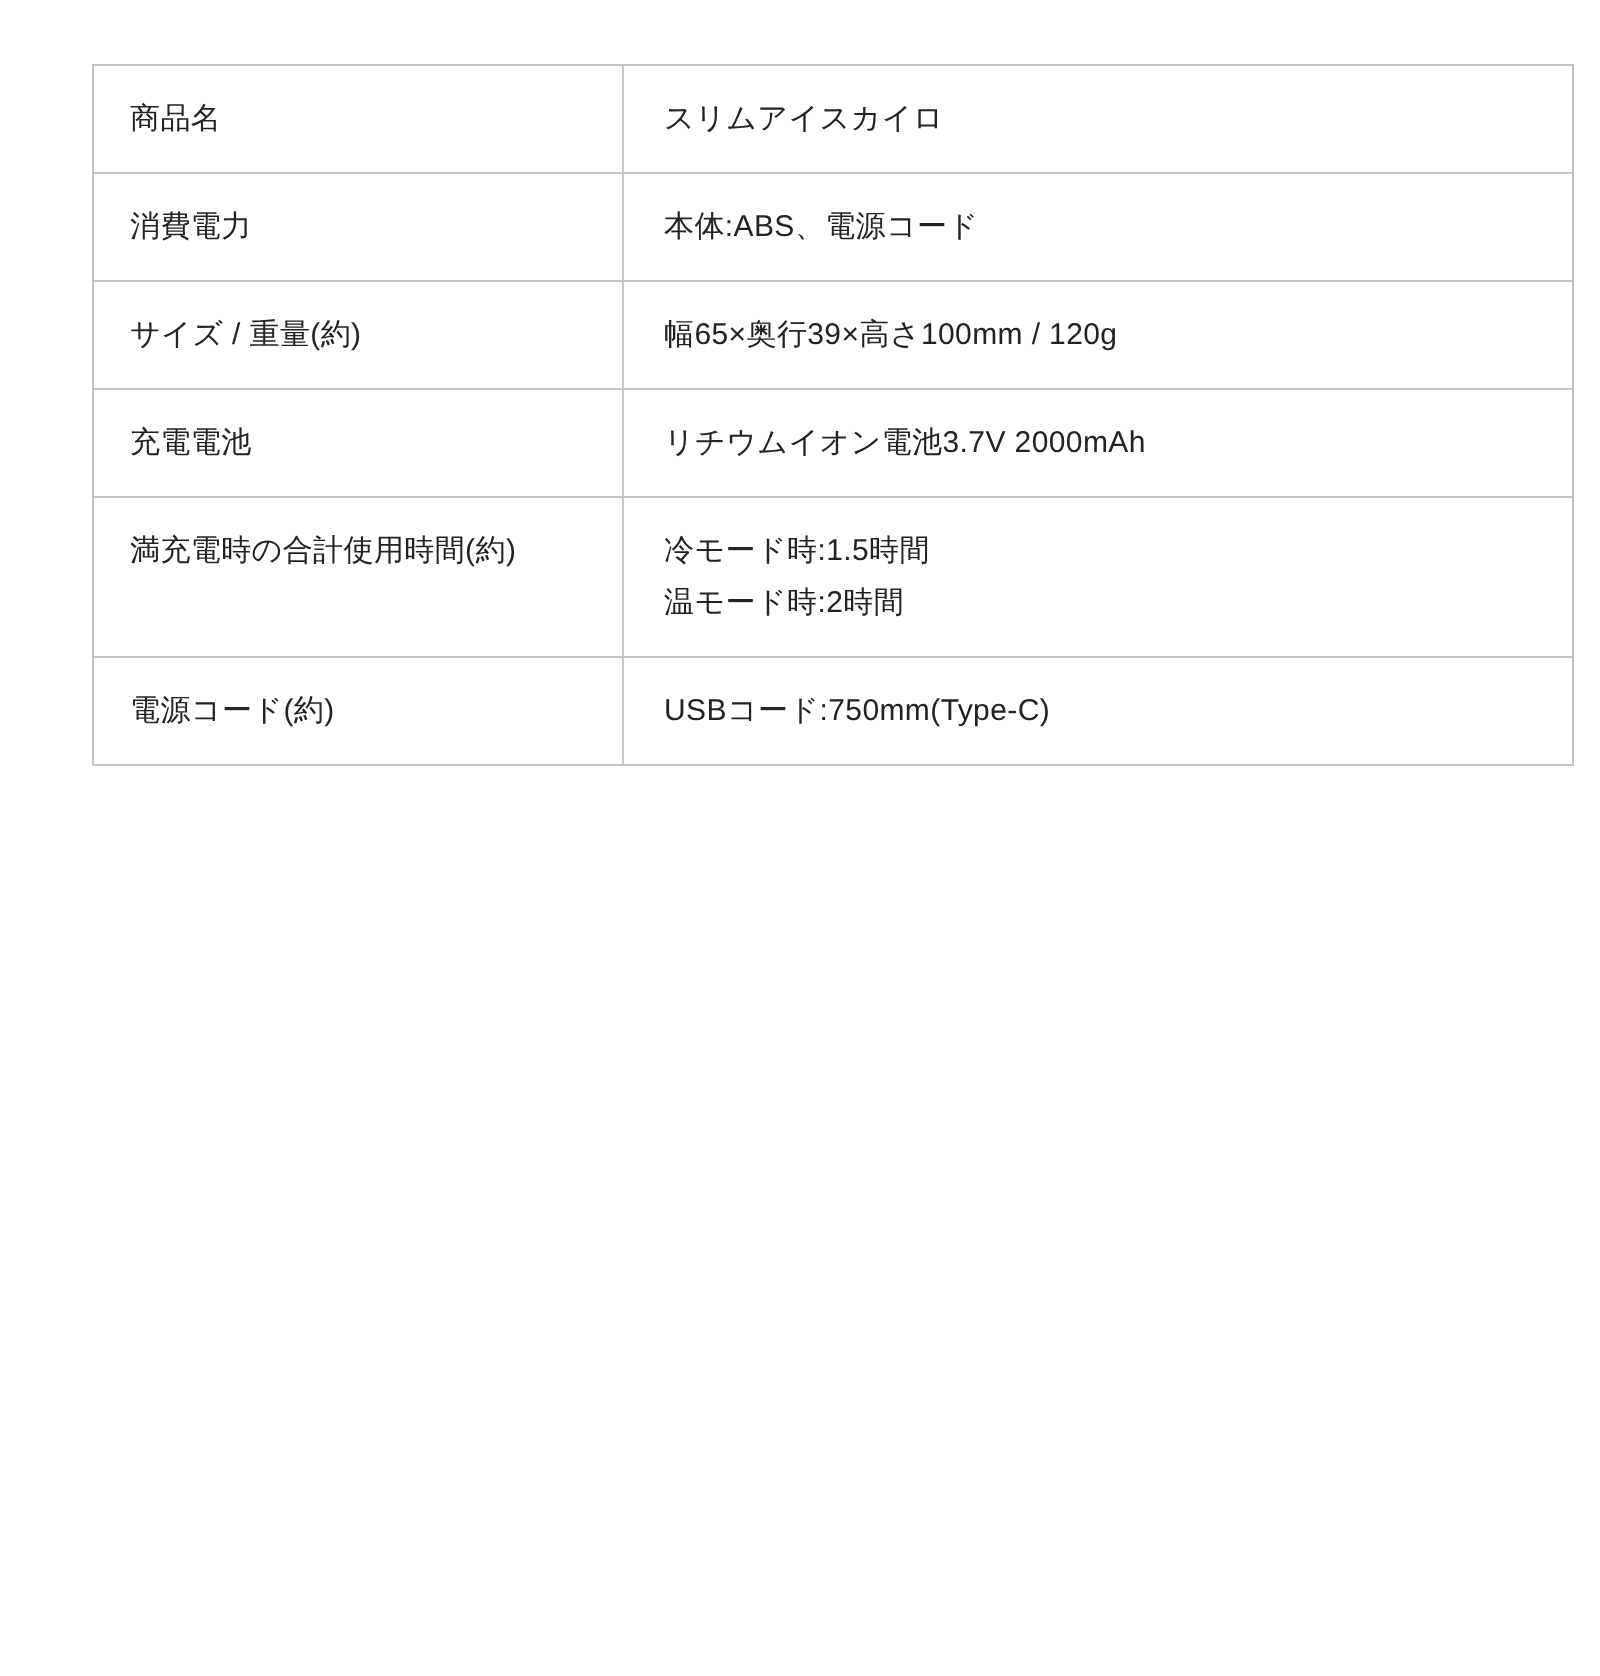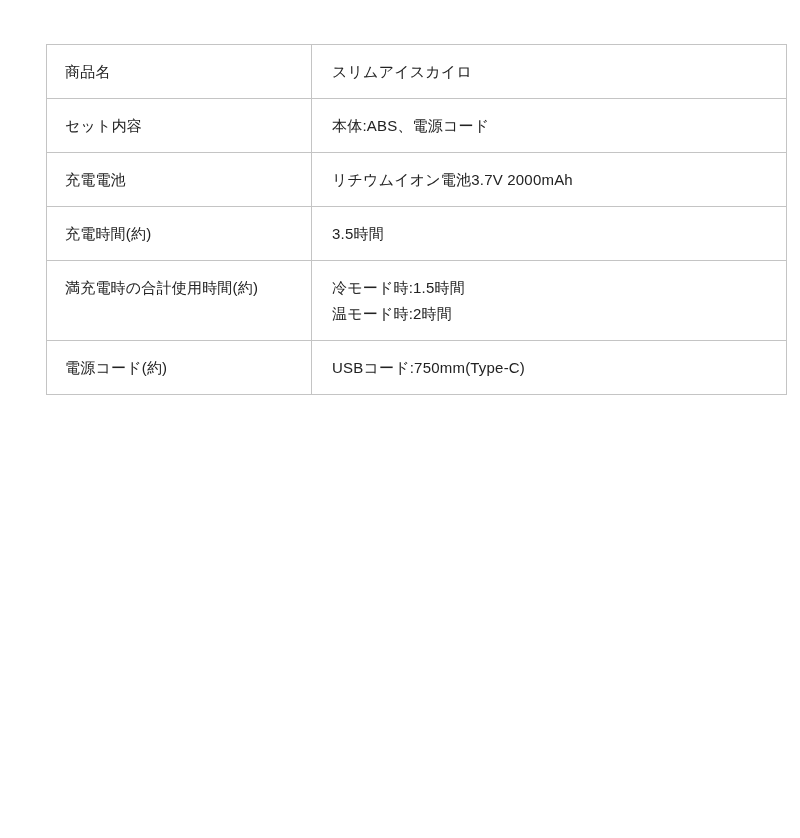--- a/index.html
+++ b/index.html
@@ -4,21 +4,21 @@
 <style>
   html, body {
     margin: 0;
     padding: 0;
     background: #ffffff;
     width: 800px;
     height: 838px;
     font-family: "Liberation Sans", "DejaVu Sans", sans-serif;
   }
   .spec-wrapper {
-    margin: 44px 0 0 22px;
+    margin: 32px 0 0 22px;
     width: 740px;
     padding-left: 24px;
   }
   table.spec-table {
     width: 740px;
     border-collapse: collapse;
     table-layout: fixed;
     background: #ffffff;
   }
   table.spec-table col.col-label { width: 265px; }
@@ -52,35 +52,35 @@
       <col class="col-value">
     </colgroup>
     <tbody>
         <tr>
           <td class="label-cell">商品名</td>
           <td class="value-cell">
             <div class="value-line">スリムアイスカイロ</div>
           </td>
         </tr>
         <tr>
-          <td class="label-cell">セット内容</td>
+          <td class="label-cell">消費電力</td>
           <td class="value-cell">
             <div class="value-line">本体:ABS、電源コード</div>
+          </td>
+        </tr>
+        <tr>
+          <td class="label-cell">サイズ / 重量(約)</td>
+          <td class="value-cell">
+            <div class="value-line">幅65×奥行39×高さ100mm / 120g</div>
           </td>
         </tr>
         <tr>
           <td class="label-cell">充電電池</td>
           <td class="value-cell">
             <div class="value-line">リチウムイオン電池3.7V 2000mAh</div>
-          </td>
-        </tr>
-        <tr>
-          <td class="label-cell">充電時間(約)</td>
-          <td class="value-cell">
-            <div class="value-line">3.5時間</div>
           </td>
         </tr>
         <tr>
           <td class="label-cell">満充電時の合計使用時間(約)</td>
           <td class="value-cell">
             <div class="value-line">冷モード時:1.5時間</div>
             <div class="value-line">温モード時:2時間</div>
           </td>
         </tr>
         <tr>

